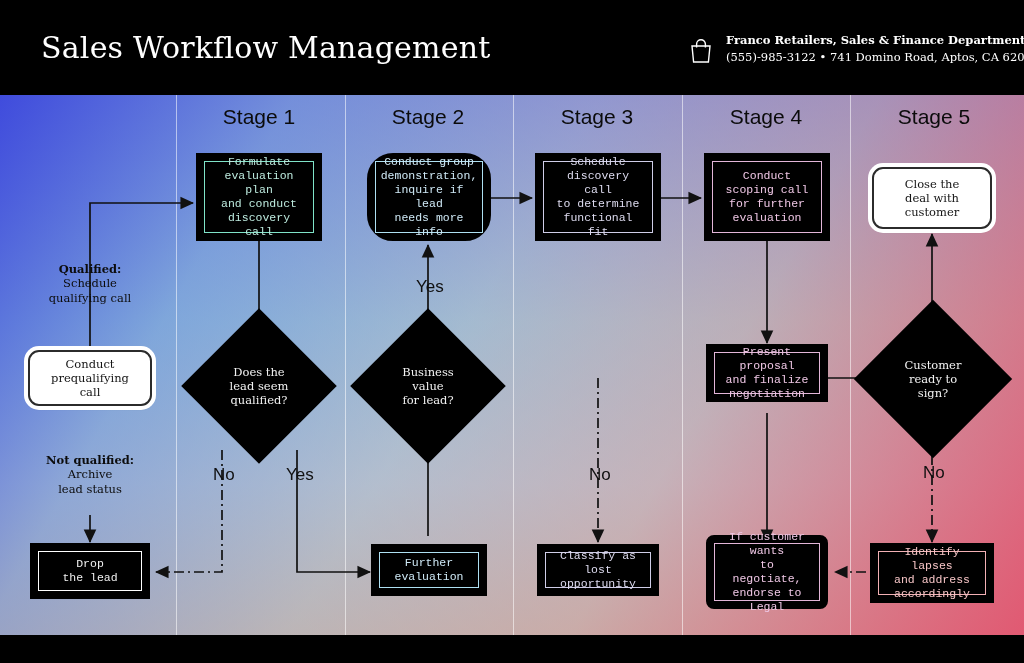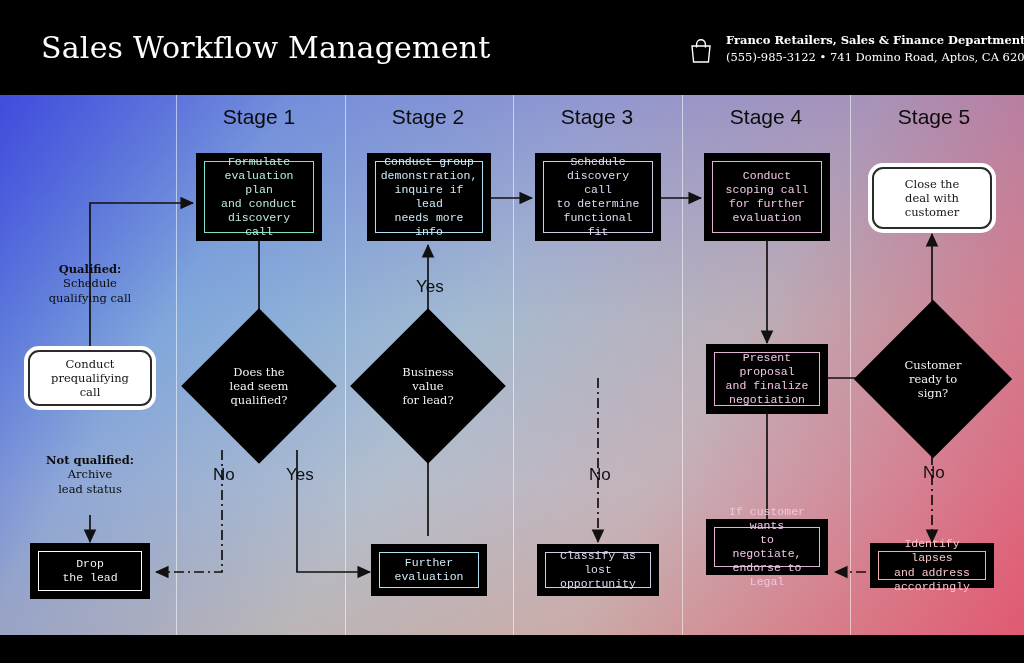--- a/index.html
+++ b/index.html
@@ -177,21 +177,21 @@
     <div class="node box" style="left:196px;top:58px;width:126px;height:88px;">
       <div class="inner" style="border-color:#7fe3c8"></div>
       <div class="lbl ml" style="color:#bdeade">Formulate<br>evaluation plan<br>and conduct<br>discovery call</div>
     </div>
 
     <div class="node diamond" style="left:204px;top:236px;width:110px;height:110px;">
       <div class="shape"></div>
       <div class="lbl ml">Does the<br>lead seem<br>qualified?</div>
     </div>
 
-    <div class="node box" style="left:367px;top:58px;width:124px;height:88px;">
+    <div class="node box" style="left:367px;top:58px;width:124px;height:88px;border-radius:26px;">
       <div class="inner" style="border-color:#aee0f2"></div>
       <div class="lbl ml" style="color:#cfe9f6">Conduct group<br>demonstration,<br>inquire if lead<br>needs more info</div>
     </div>
 
     <div class="node diamond" style="left:373px;top:236px;width:110px;height:110px;">
       <div class="shape"></div>
       <div class="lbl ml">Business<br>value<br>for lead?</div>
     </div>
 
     <div class="node box" style="left:371px;top:449px;width:116px;height:52px;">
@@ -207,40 +207,40 @@
     <div class="node box" style="left:537px;top:449px;width:122px;height:52px;">
       <div class="inner" style="border-color:#cfcde8"></div>
       <div class="lbl ml" style="color:#dedcf0">Classify as lost<br>opportunity</div>
     </div>
 
     <div class="node box" style="left:704px;top:58px;width:126px;height:88px;">
       <div class="inner" style="border-color:#e2b5d8"></div>
       <div class="lbl ml" style="color:#eec6e4">Conduct<br>scoping call<br>for further<br>evaluation</div>
     </div>
 
-    <div class="node box" style="left:706px;top:249px;width:122px;height:70px;">
+    <div class="node box" style="left:706px;top:249px;width:122px;height:58px;">
       <div class="inner" style="border-color:#e2b5d8"></div>
       <div class="lbl ml" style="color:#eec6e4">Present proposal<br>and finalize<br>negotiation</div>
     </div>
 
-    <div class="node box" style="left:706px;top:424px;width:122px;height:56px;">
+    <div class="node box" style="left:706px;top:440px;width:122px;height:74px;border-radius:8px;">
       <div class="inner" style="border-color:#e2b5d8"></div>
       <div class="lbl ml" style="color:#eec6e4">If customer wants<br>to negotiate,<br>endorse to Legal</div>
     </div>
 
     <div class="node rounded" style="left:872px;top:72px;width:120px;height:62px;">
       <div class="lbl ml">Close the<br>deal with<br>customer</div>
     </div>
 
     <div class="node diamond" style="left:877px;top:228px;width:112px;height:112px;">
       <div class="shape"></div>
       <div class="lbl ml">Customer<br>ready to<br>sign?</div>
     </div>
 
-    <div class="node box" style="left:870px;top:448px;width:124px;height:45px;">
+    <div class="node box" style="left:870px;top:448px;width:124px;height:60px;">
       <div class="inner" style="border-color:#f2b0b4"></div>
       <div class="lbl ml" style="color:#f6c5c6">Identify lapses<br>and address<br>accordingly</div>
     </div>
 
   </div>
 
   <div id="footer"></div>
 </div>
 
 </body></html>

